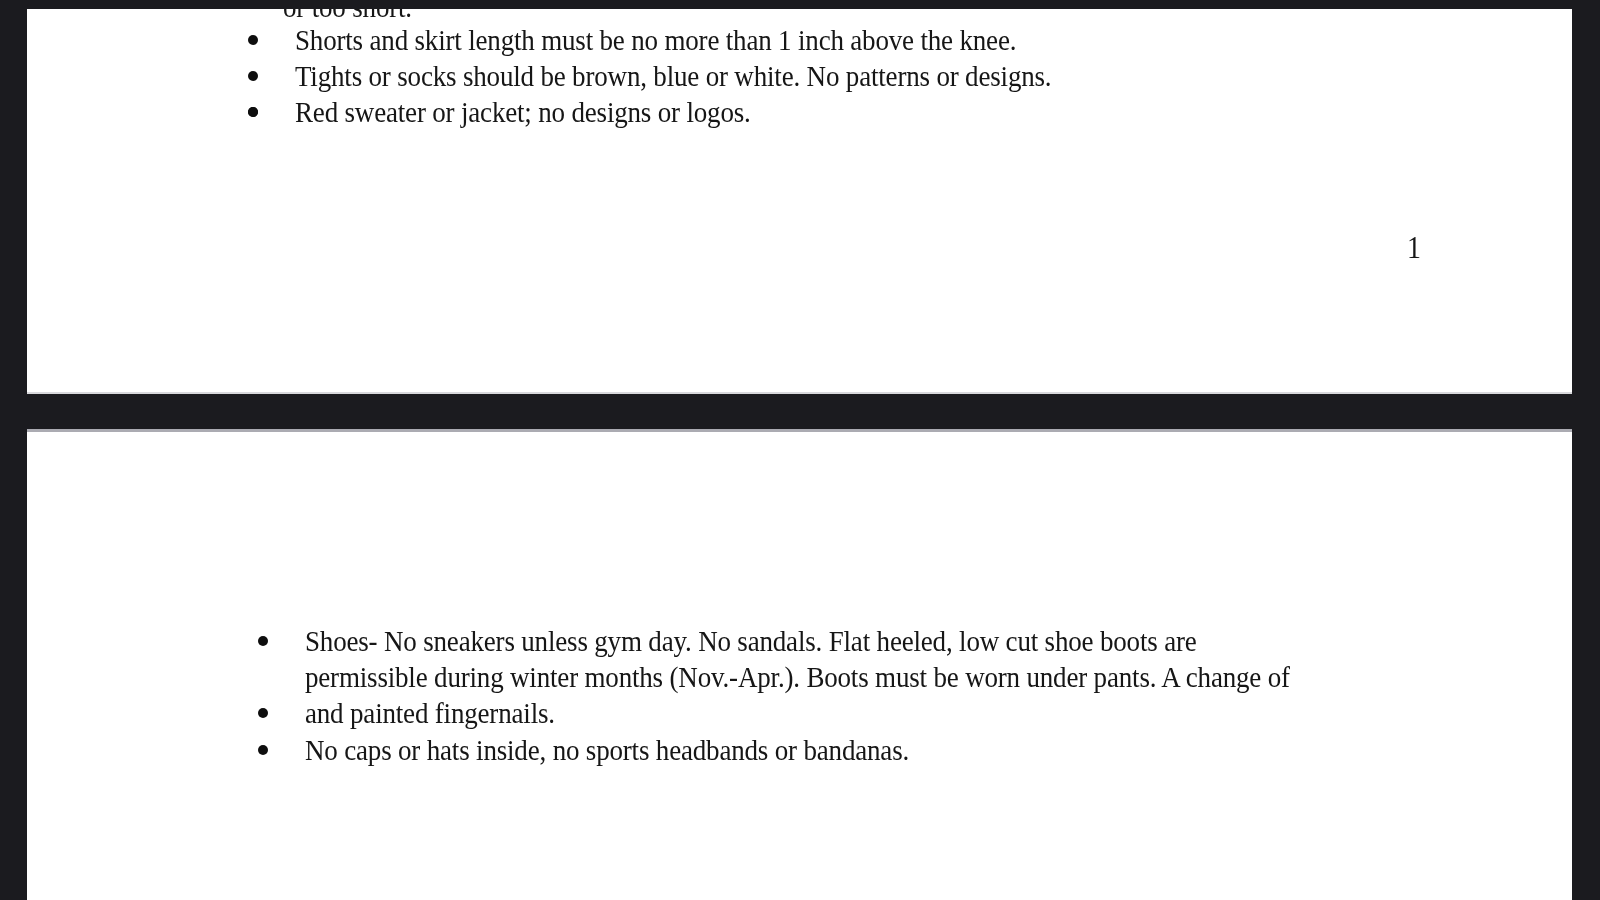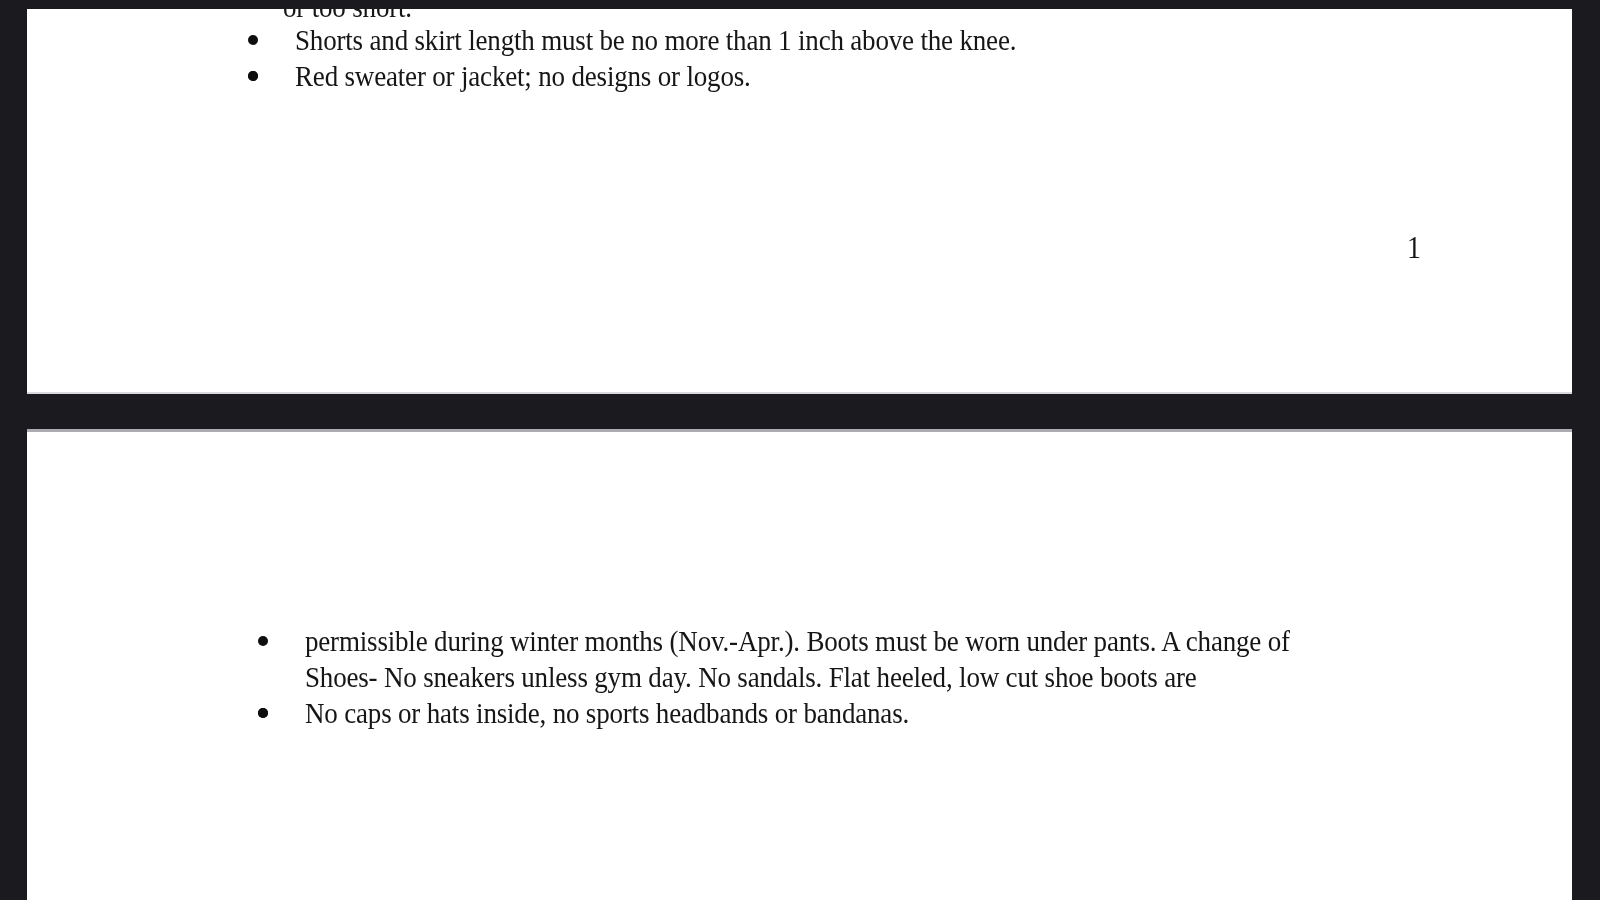--- a/index.html
+++ b/index.html
@@ -44,20 +44,24 @@
       <span class="sx">or too short.</span>
     </div>
 
     <div class="blist p1-list">
 
       <div class="bullet-item">
         <span class="dot"></span>
         <div class="tline"><span class="sx">Shorts and skirt length must be no more than 1 inch above the knee.</span></div>
       </div>
 
+      <div class="bullet-item">
+        <span class="dot"></span>
+        <div class="tline"><span class="sx">Tights or socks should be brown, blue or white. No patterns or designs.</span></div>
+      </div>
 
       <div class="bullet-item">
         <span class="dot"></span>
       </div>
 
       <div class="bullet-item">
         <span class="dot"></span>
         <div class="tline"><span class="sx">Red sweater or jacket; no designs or logos.</span></div>
       </div>
 
@@ -70,27 +74,28 @@
   </div>
 
   <div class="page-separator"></div>
 
   <div class="page page2">
 
     <div class="blist p2-list">
 
       <div class="bullet-item">
         <span class="dot"></span>
+        <div class="tline"><span class="sx">Shoes- No sneakers unless gym day. No sandals. Flat heeled, low cut shoe boots are</span></div>
         <div class="tline"><span class="sx">permissible during winter months (Nov.-Apr.). Boots must be worn under pants. A change of</span></div>
-        <div class="tline"><span class="sx">Shoes- No sneakers unless gym day. No sandals. Flat heeled, low cut shoe boots are</span></div>
       </div>
 
 
       <div class="bullet-item">
         <span class="dot"></span>
+        <div class="tline"><span class="sx">and painted fingernails.</span></div>
       </div>
 
       <div class="bullet-item">
         <span class="dot"></span>
         <div class="tline"><span class="sx">No caps or hats inside, no sports headbands or bandanas.</span></div>
       </div>
 
     </div>
 
   </div>

